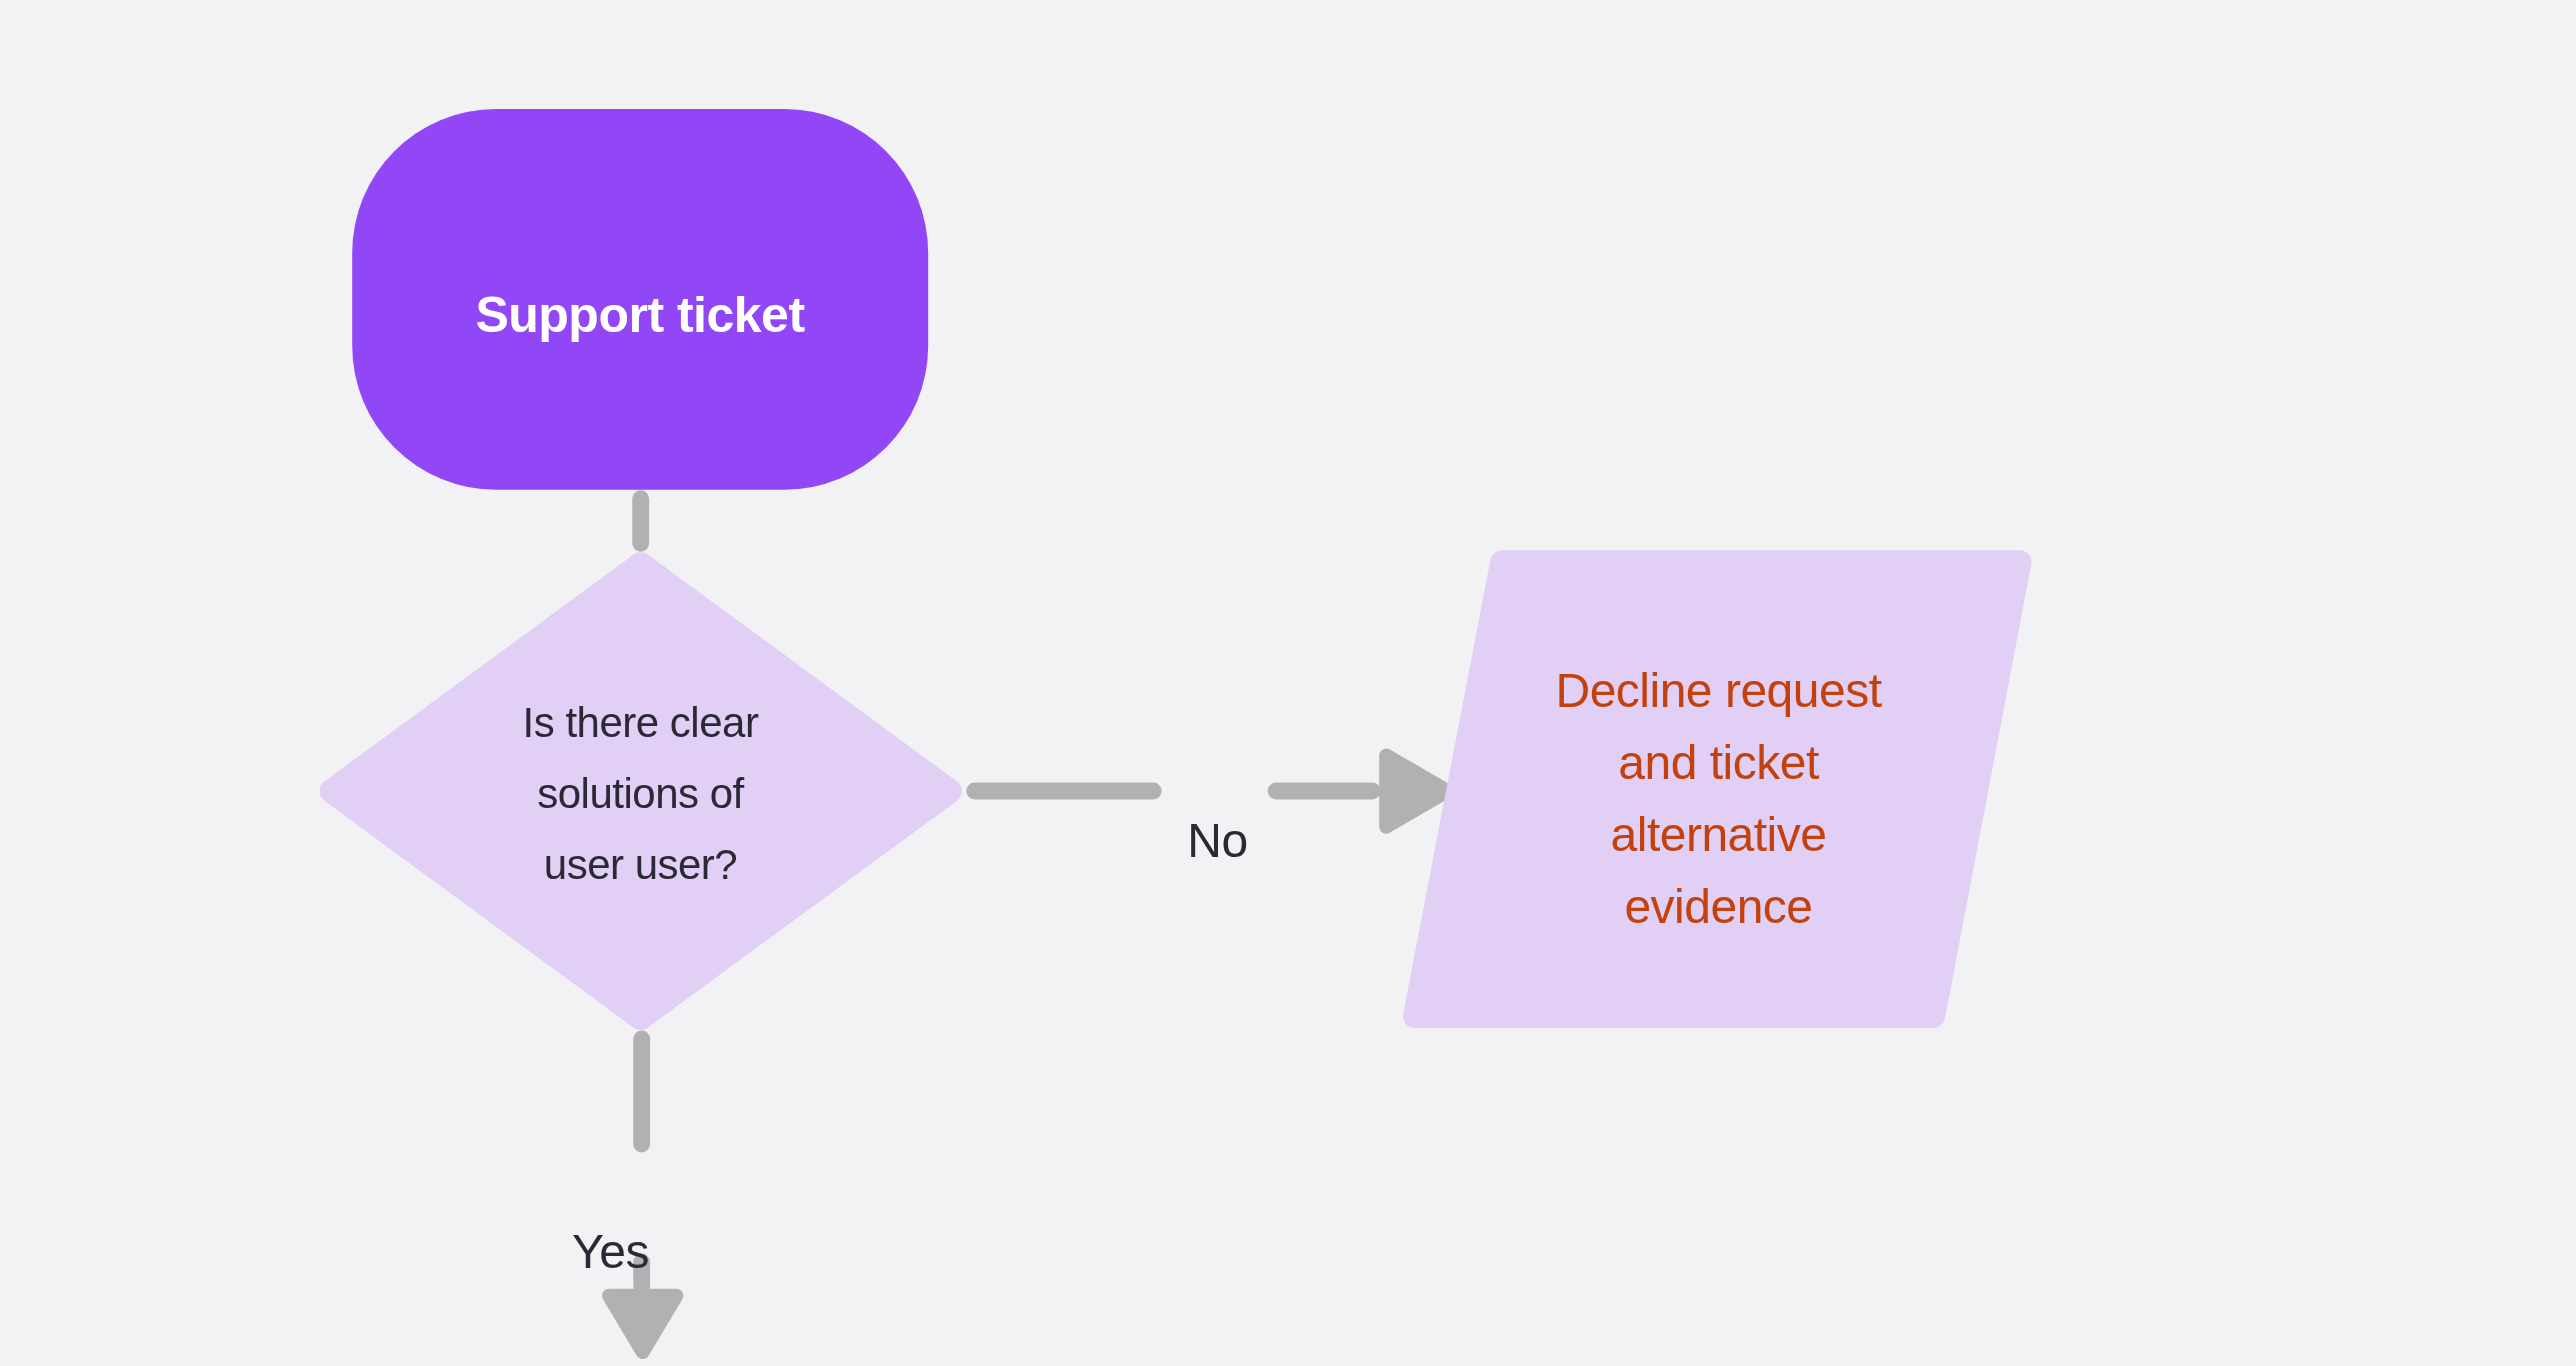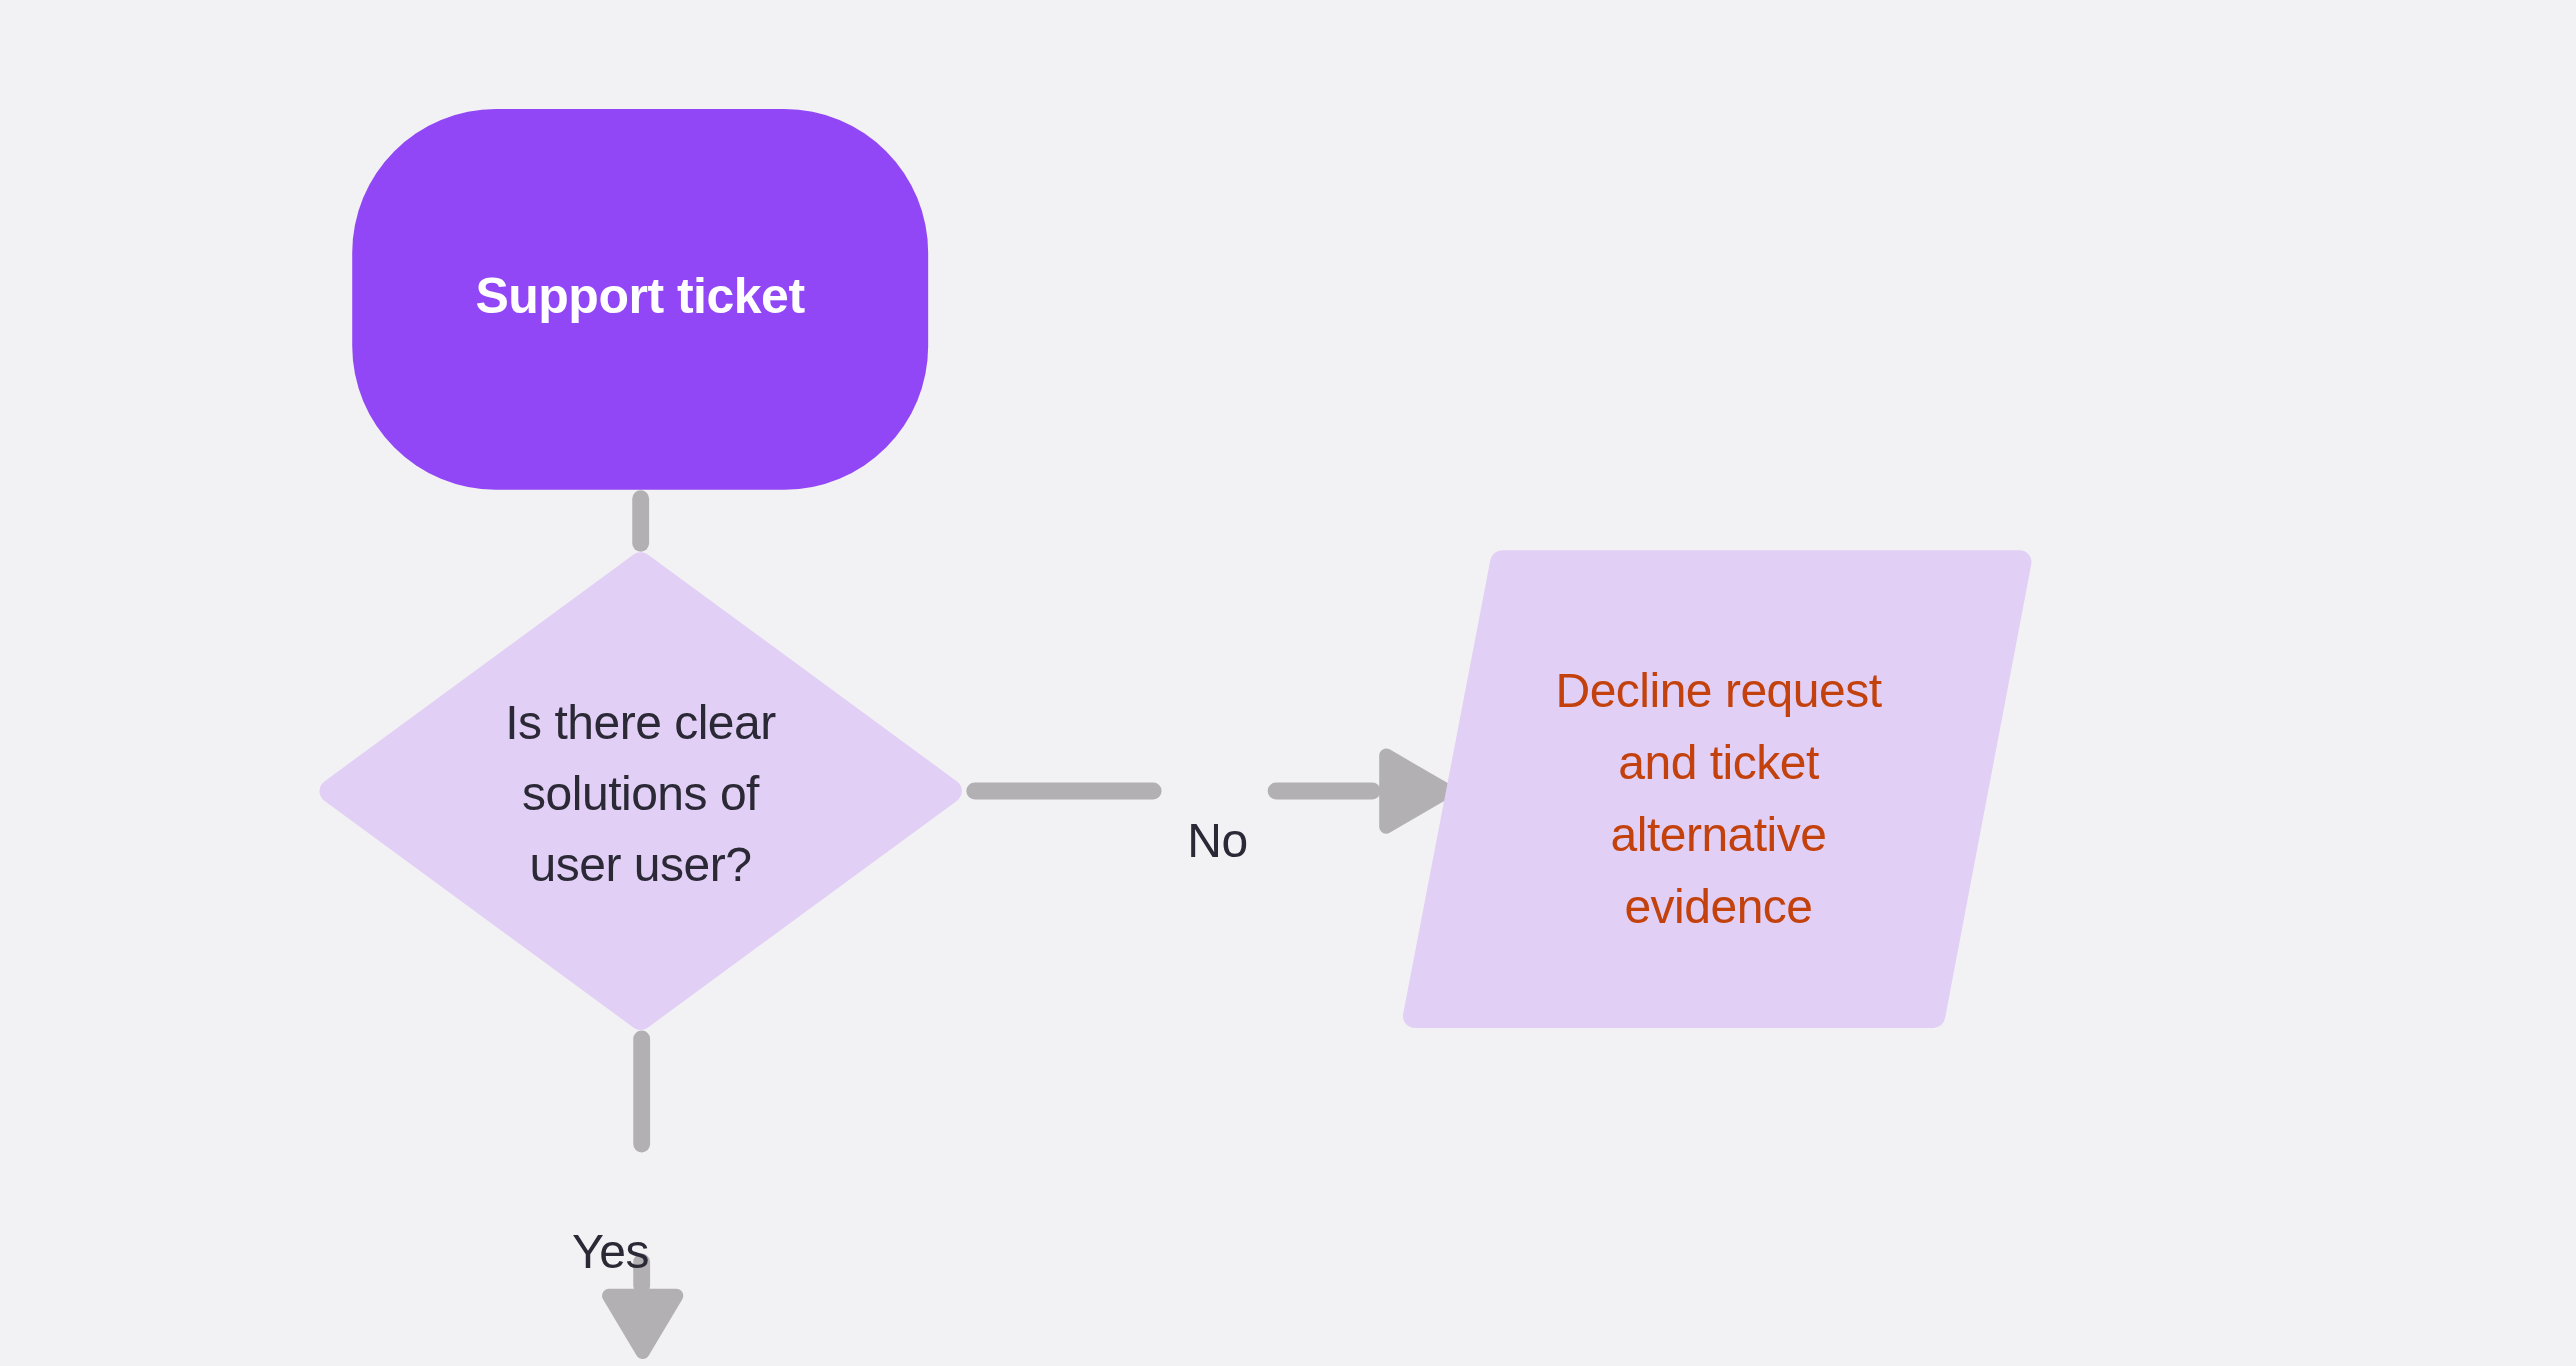--- a/index.html
+++ b/index.html
@@ -26,29 +26,29 @@
   .label {
     position: absolute;
     display: flex;
     flex-direction: column;
     align-items: center;
     justify-content: center;
     text-align: center;
     letter-spacing: -0.5px;
   }
   .label-start {
-    left: 352px; top: 106px; width: 576px; height: 381px;
+    left: 352px; top: 125px; width: 576px; height: 381px;
     font-size: 50px;
     font-weight: 700;
     color: #FFFFFF;
   }
   .label-start .line { line-height: 71px; }
   .label-decision {
     left: 442px; top: 684px; width: 397px; height: 218px;
-    font-size: 48px;
+    font-size: 42px;
     font-weight: 400;
     color: #2B2935;
   }
   .label-decision .line { line-height: 71px; }
   .label-decline {
     left: 1520px; top: 654px; width: 397px; height: 290px;
     font-size: 48px;
     font-weight: 400;
     color: #c2410c;
   }

